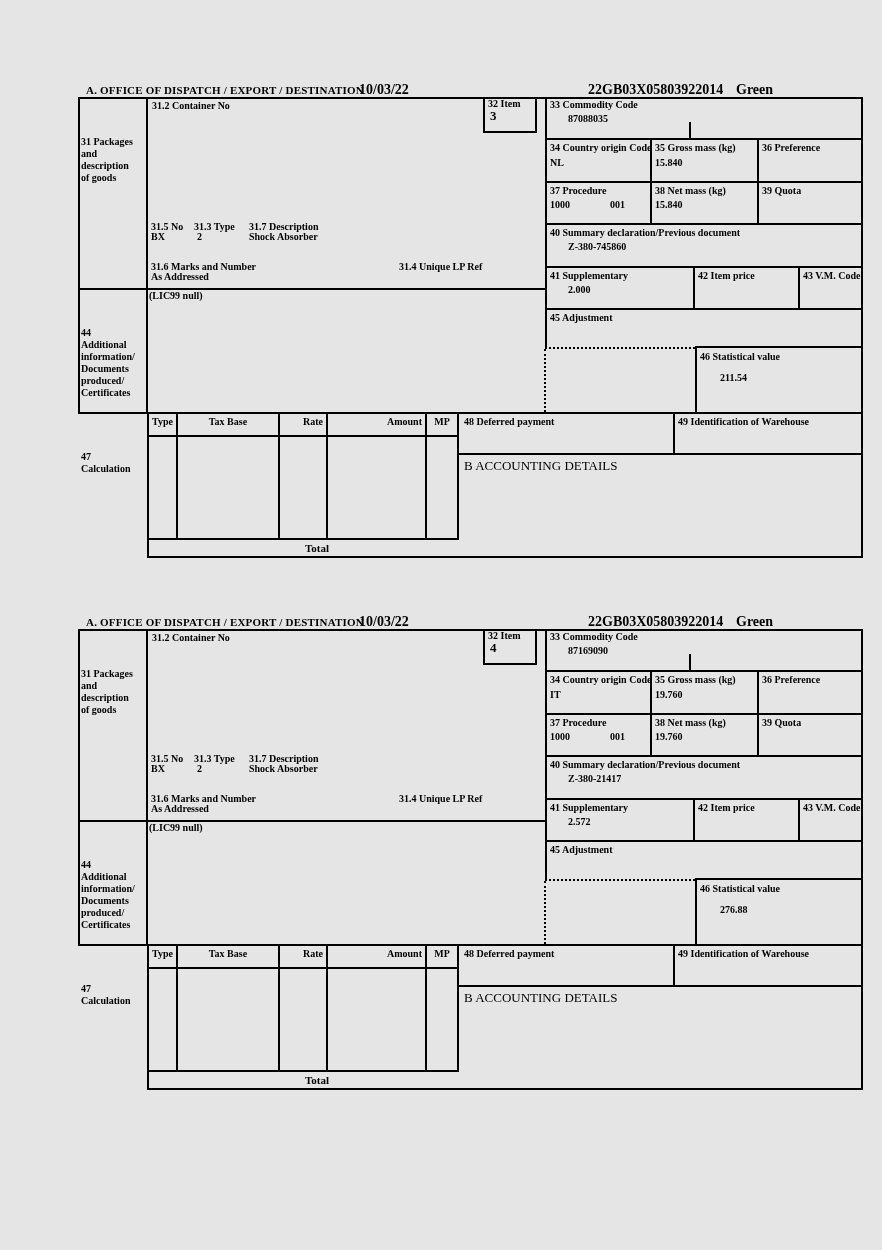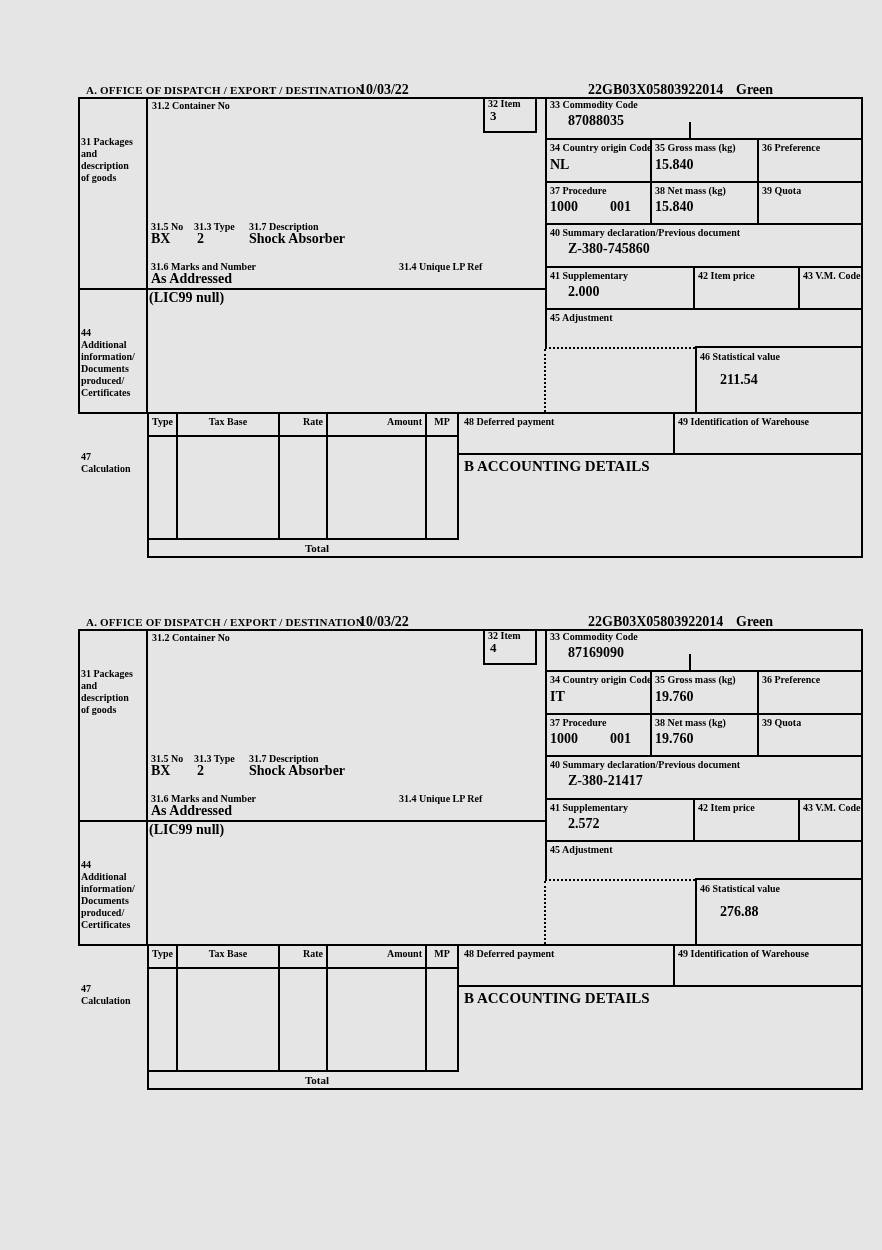--- a/index.html
+++ b/index.html
@@ -2,21 +2,21 @@
 <html><head>
 <meta charset="utf-8">
 <style>
   html,body{margin:0;padding:0;background:#ffffff;}
   #page{position:relative;width:882px;height:1250px;background:#e5e5e5;color:#000;
         font-family:"Liberation Serif",serif;overflow:hidden;}
   .form{position:absolute;left:78px;width:786px;height:478px;}
   
   .lbl{position:absolute;font-size:10px;font-weight:bold;line-height:1.2;white-space:nowrap;}
   .lbl-block{white-space:pre-line;margin-top:35px;}
-  .val{position:absolute;font-size:14px;font-weight:bold;white-space:nowrap;}
+  .val{position:absolute;font-size:10px;font-weight:bold;white-space:nowrap;}
   .office{position:absolute;left:8px;top:2px;font-size:11px;font-weight:bold;letter-spacing:.2px;white-space:nowrap;}
   .hval{position:absolute;font-size:14px;font-weight:bold;white-space:nowrap;}
   
   .hl{position:absolute;height:2px;background:#000;}
   .vl{position:absolute;width:2px;background:#000;}
   .dot-h{position:absolute;height:0;border-top:2px dotted #000;}
   .dot-v{position:absolute;width:0;border-left:2px dotted #000;}
   .box-a{position:absolute;left:0;top:15px;width:785px;height:317px;border:2px solid #000;box-sizing:border-box;}
   .box32{position:absolute;left:405px;top:15px;width:54px;height:36px;box-sizing:border-box;
          border-left:2px solid #000;border-right:2px solid #000;border-bottom:2px solid #000;}
@@ -32,21 +32,21 @@
   .cell.bdr{border-right:2px solid #000;}
   .c-type{width:29px;}
   .c-tax{width:102px;text-align:center;}
   .c-rate{width:48px;text-align:right;}
   .c-amt{width:99px;text-align:right;}
   .c-mp{width:30px;text-align:center;}
   .total-box{position:absolute;left:69px;top:458px;width:716px;height:18px;box-sizing:border-box;
              border-left:2px solid #000;border-right:2px solid #000;border-bottom:2px solid #000;}
   .total-lbl{position:absolute;left:69px;top:460px;width:340px;text-align:center;
              font-size:11px;font-weight:bold;}
-  .acct{position:absolute;left:386px;top:376px;font-size:15px;font-weight:bold;white-space:nowrap;}
+  .acct{position:absolute;left:386px;top:376px;font-size:13px;font-weight:normal;white-space:nowrap;}
 </style>
 </head>
 <body>
 
 <div id="page">
   <section class="form" style="top: 82px;">
 
     <span class="office">A.  OFFICE OF DISPATCH / EXPORT / DESTINATION</span>
     <span class="hval" style="left:281px;top:0;">10/03/22</span>
     <span class="hval" style="left:510px;top:0;">22GB03X05803922014</span>

